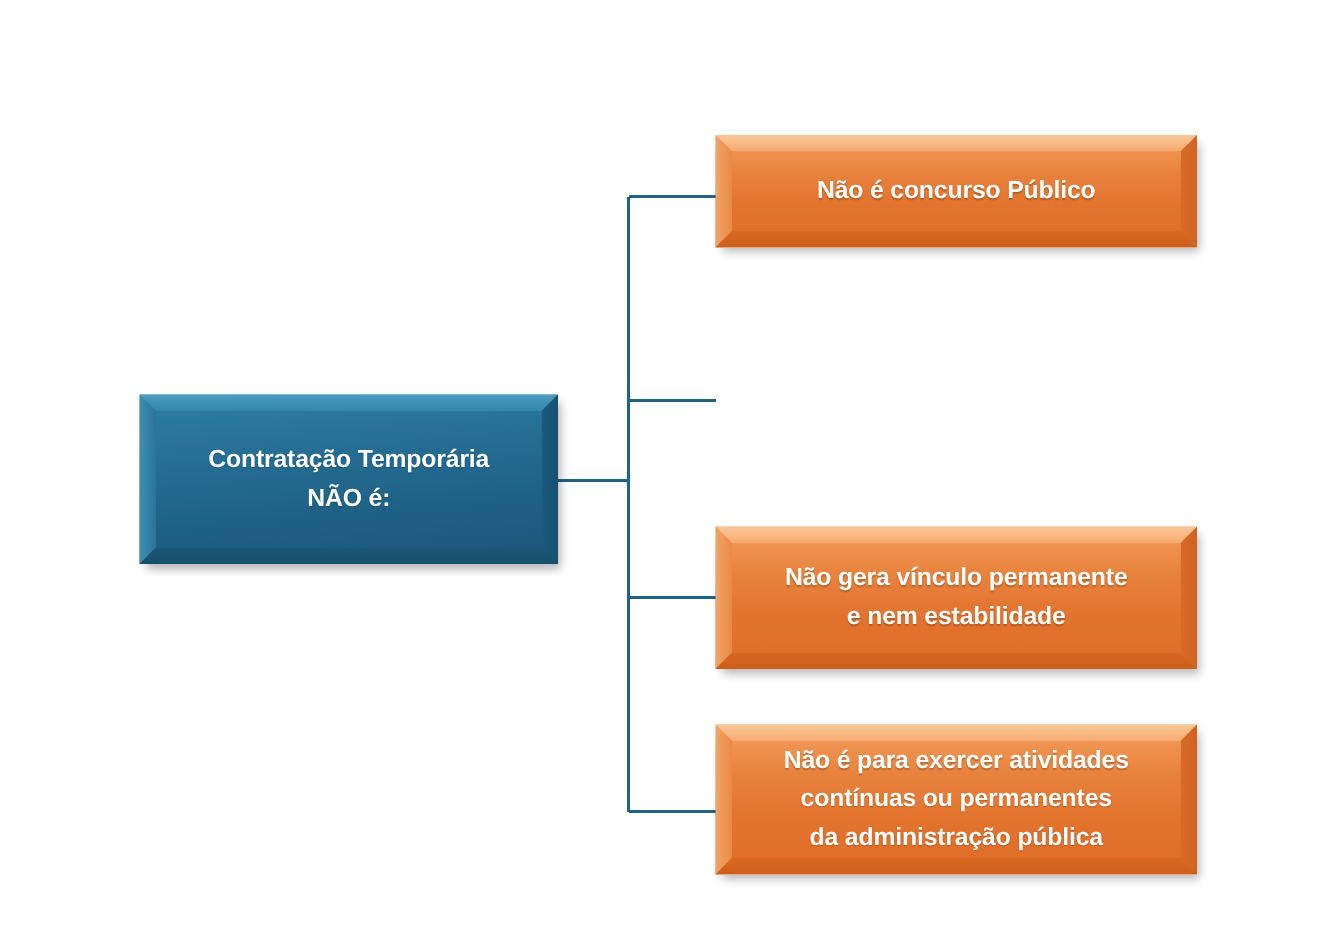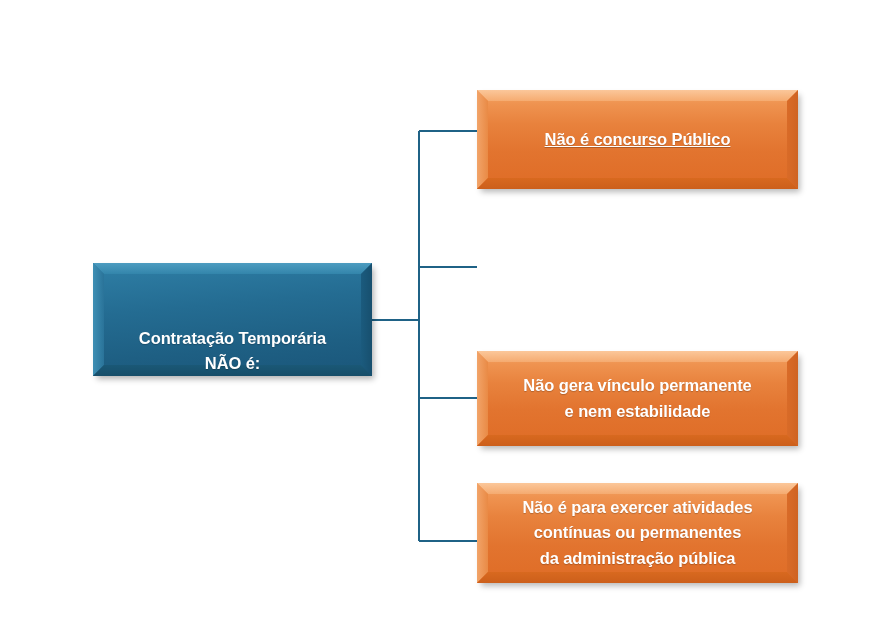--- a/index.html
+++ b/index.html
@@ -61,21 +61,20 @@
 
   
   #node-root {
     left: 93px;
     top: 263px;
     width: 279px;
     height: 113px;
     font-size: 16.5px;
     background: linear-gradient(175deg, #2f7fa6 0%, #246c92 38%, #1e5f83 72%, #1a567a 100%);
     box-shadow: 3px 4px 6px -1px rgba(0,0,0,0.30);
-    align-items: flex-end;
   }
   #node-root .bv-top {
     left: 0; top: 0; width: 100%; height: 11px;
     background: linear-gradient(180deg, #4d9cc0 0%, #3385ab 100%);
     clip-path: polygon(0 0, 100% 0, calc(100% - 11px) 100%, 11px 100%);
   }
   #node-root .bv-left {
     left: 0; top: 0; width: 11px; height: 100%;
     background: linear-gradient(90deg, #3e8fb4 0%, #2a7399 100%);
     clip-path: polygon(0 0, 100% 11px, 100% calc(100% - 11px), 0 100%);
@@ -113,21 +112,21 @@
     right: 0; top: 0; width: 11px; height: 100%;
     background: linear-gradient(90deg, #d96b28 0%, #cf6322 100%);
     clip-path: polygon(0 11px, 100% 0, 100% 100%, 0 calc(100% - 11px));
   }
   .node-leaf .bv-bottom {
     left: 0; bottom: 0; width: 100%; height: 11px;
     background: linear-gradient(180deg, #d8691f 0%, #cc5f1b 100%);
     clip-path: polygon(11px 0, calc(100% - 11px) 0, 100% 100%, 0 100%);
   }
 
-  #node-leaf-0 { top: 90px;  height: 99px; text-decoration: underline; }
+  #node-leaf-0 { top: 90px;  height: 75px; }
   #node-leaf-1 { top: 220px; height: 94px; }
   #node-leaf-2 { top: 351px; height: 95px; }
   #node-leaf-3 { top: 483px; height: 100px; }
 </style>
 </head>
 <body>
 
 <div id="diagram-canvas">
 
   <svg id="connector-layer" viewBox="0 0 890 631" width="890" height="631" aria-hidden="true">

